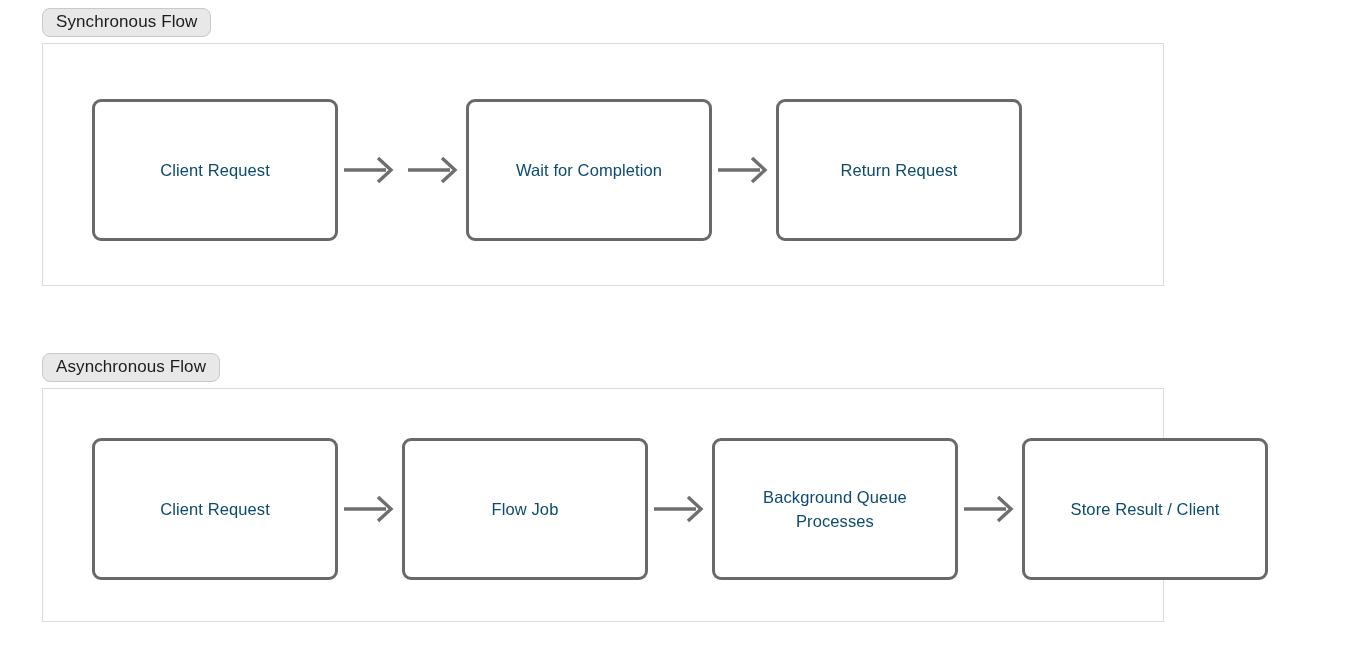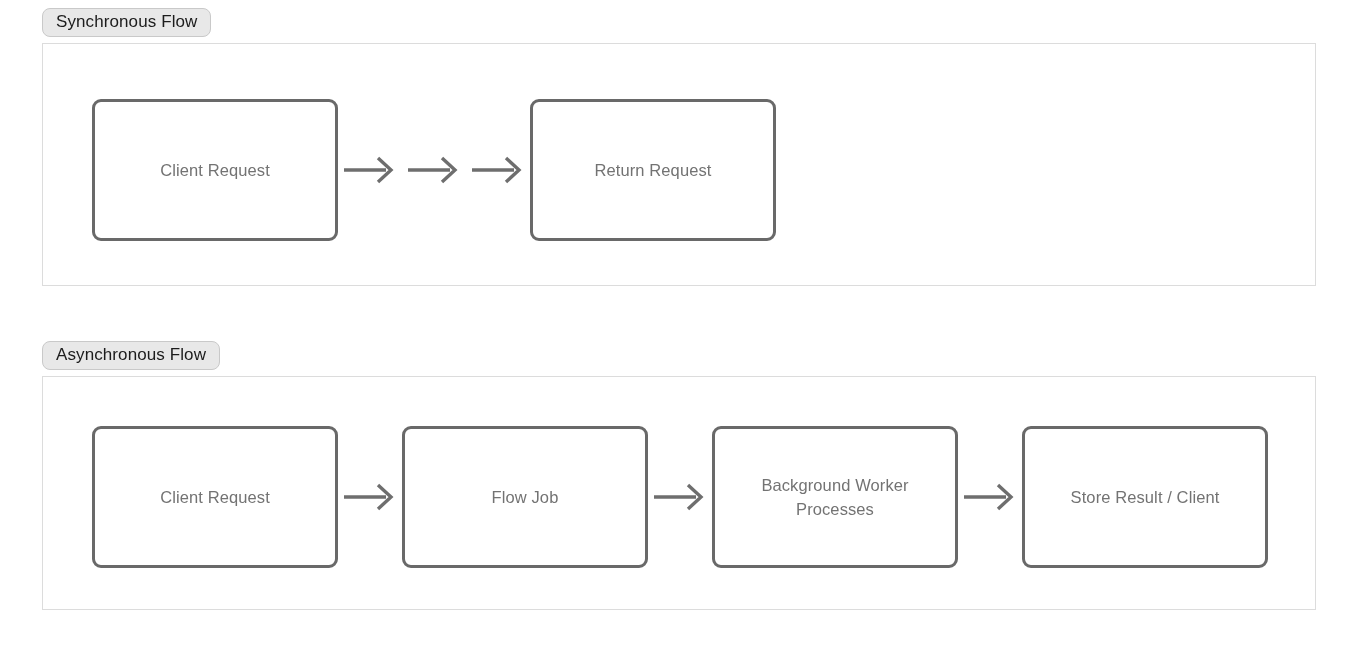--- a/index.html
+++ b/index.html
@@ -18,24 +18,24 @@
   .canvas {
     position: relative;
     width: 1358px;
     height: 670px;
   }
 
   
   .flow-group {
     position: absolute;
     left: 42px;
-    width: 1274px;
+    width: 1122px;
   }
   #group-sync  { top: 8px; }
-  #group-async { top: 341px; }
+  #group-async { top: 353px; }
 
   .flow-label {
     display: inline-block;
     margin-left: 0px;
     padding: 4px 13px 5px 13px;
     background: #e8e8e8;
     border: 1px solid #c9c9c9;
     border-radius: 8px;
     font-size: 17px;
     line-height: 18px;
@@ -73,21 +73,21 @@
     border-radius: 9px;
     background: #ffffff;
     display: flex;
     align-items: center;
     justify-content: center;
     box-sizing: border-box;
   }
   .node-label {
     font-size: 16.5px;
     line-height: 24px;
-    color: #737373;
+    color: #0c4a6e;
     text-align: center;
     padding: 0 10px;
     letter-spacing: 0.1px;
     white-space: pre-line;
   }
 
   
   .arrow {
     flex: 0 0 auto;
     width: 64px;
@@ -122,20 +122,23 @@
         </div>
 
 
         <div class="arrow">
           <svg width="56" height="34" viewBox="0 0 56 34" aria-hidden="true">
             <line x1="2" y1="17" x2="44" y2="17" stroke="#6e6e6e" stroke-width="3.4" stroke-linecap="butt"></line>
             <polyline points="36,5 49,17 36,29" fill="none" stroke="#6e6e6e" stroke-width="3.4" stroke-linecap="butt" stroke-linejoin="miter"></polyline>
           </svg>
         </div>
 
+        <div class="node">
+          <span class="node-label">Wait for Completion</span>
+        </div>
 
         <div class="arrow">
           <svg width="56" height="34" viewBox="0 0 56 34" aria-hidden="true">
             <line x1="2" y1="17" x2="44" y2="17" stroke="#6e6e6e" stroke-width="3.4" stroke-linecap="butt"></line>
             <polyline points="36,5 49,17 36,29" fill="none" stroke="#6e6e6e" stroke-width="3.4" stroke-linecap="butt" stroke-linejoin="miter"></polyline>
           </svg>
         </div>
 
         <div class="node">
           <span class="node-label">Return Request</span>
@@ -168,21 +171,21 @@
         </div>
 
         <div class="arrow">
           <svg width="56" height="34" viewBox="0 0 56 34" aria-hidden="true">
             <line x1="2" y1="17" x2="44" y2="17" stroke="#6e6e6e" stroke-width="3.4" stroke-linecap="butt"></line>
             <polyline points="36,5 49,17 36,29" fill="none" stroke="#6e6e6e" stroke-width="3.4" stroke-linecap="butt" stroke-linejoin="miter"></polyline>
           </svg>
         </div>
 
         <div class="node">
-          <span class="node-label">Background Worker
+          <span class="node-label">Background Queue
 Processes</span>
         </div>
 
         <div class="arrow">
           <svg width="56" height="34" viewBox="0 0 56 34" aria-hidden="true">
             <line x1="2" y1="17" x2="44" y2="17" stroke="#6e6e6e" stroke-width="3.4" stroke-linecap="butt"></line>
             <polyline points="36,5 49,17 36,29" fill="none" stroke="#6e6e6e" stroke-width="3.4" stroke-linecap="butt" stroke-linejoin="miter"></polyline>
           </svg>
         </div>
 

